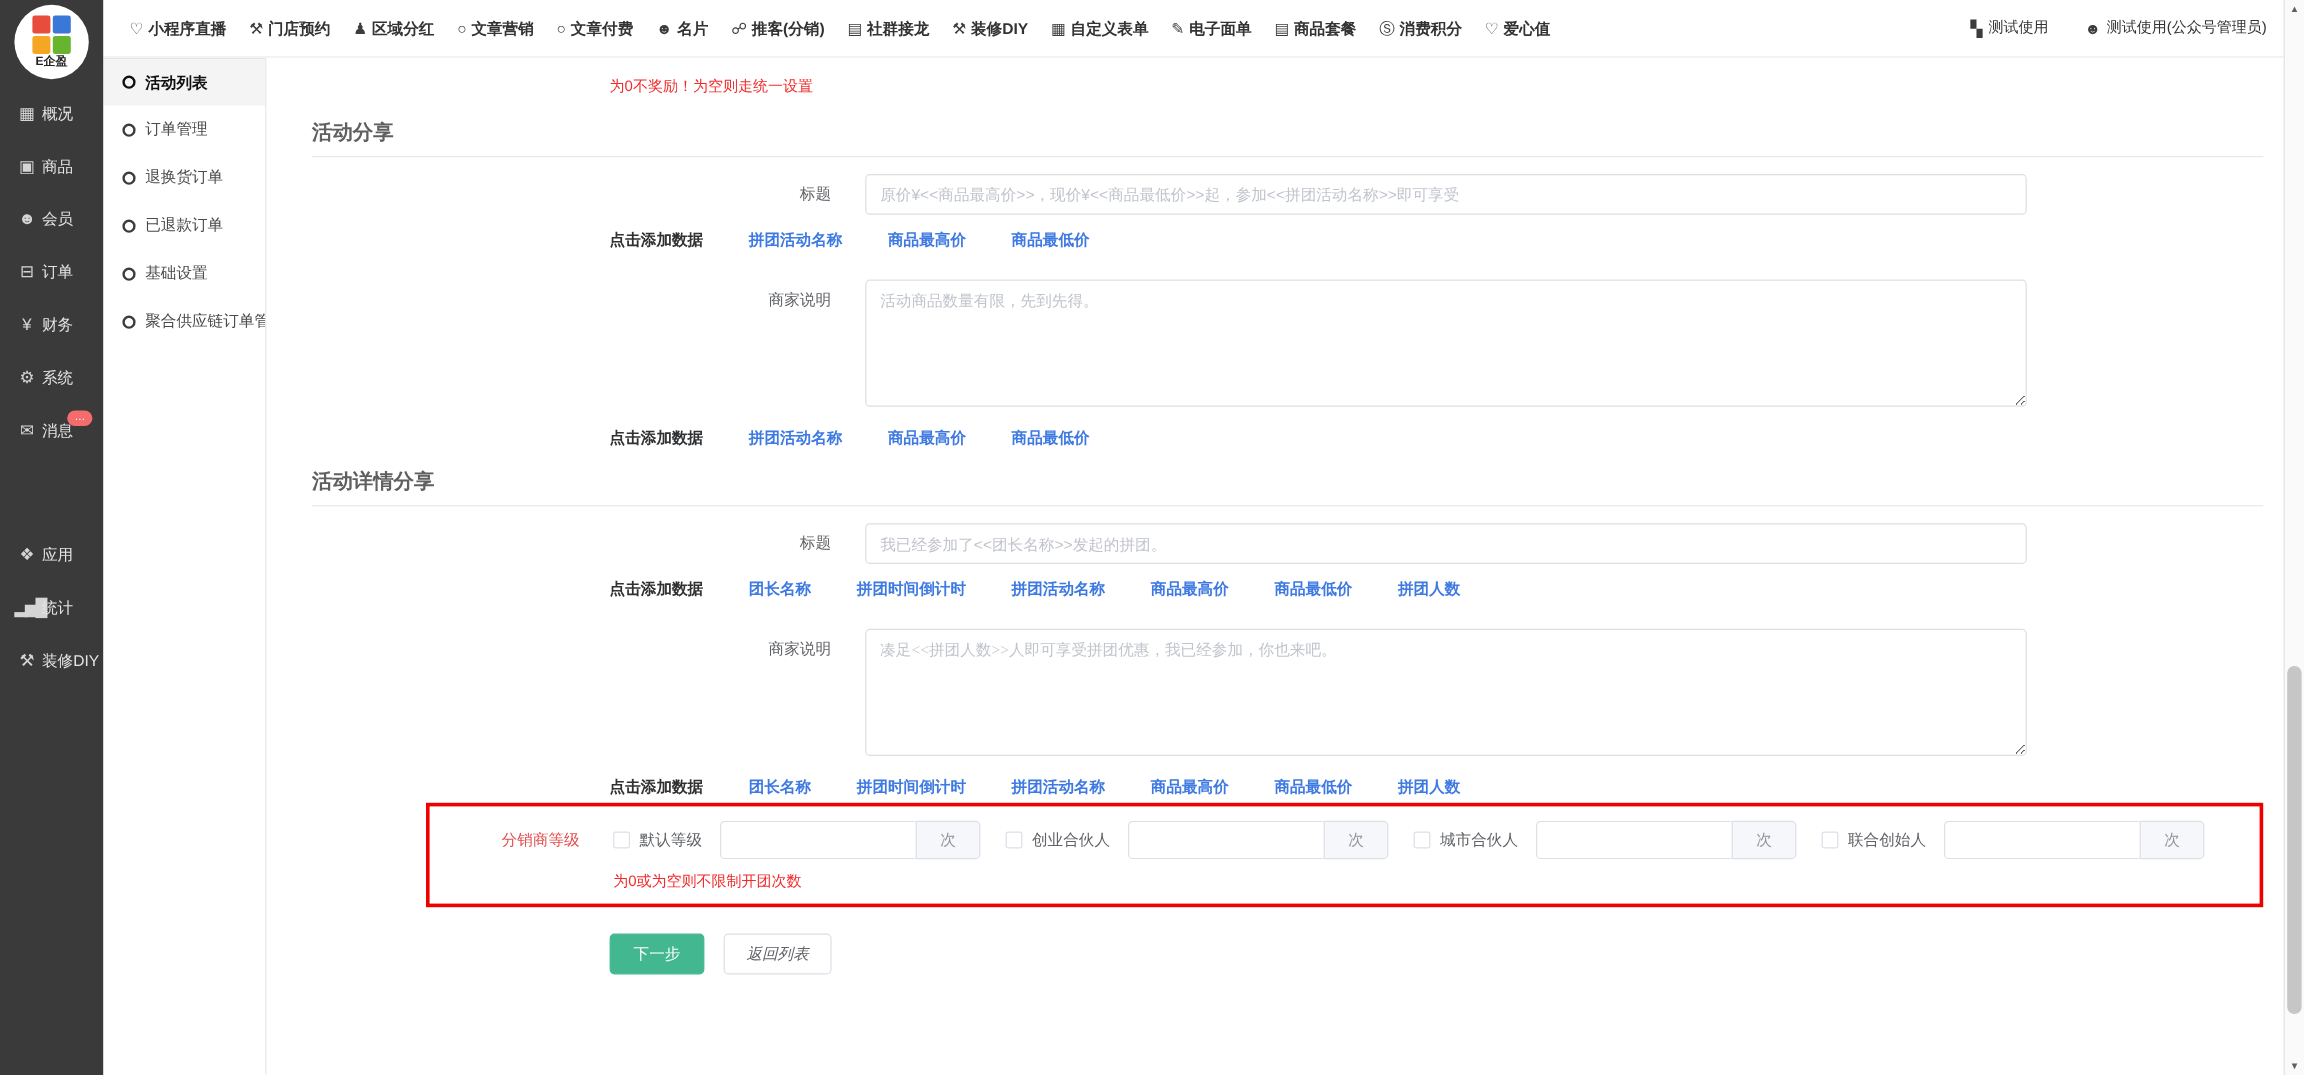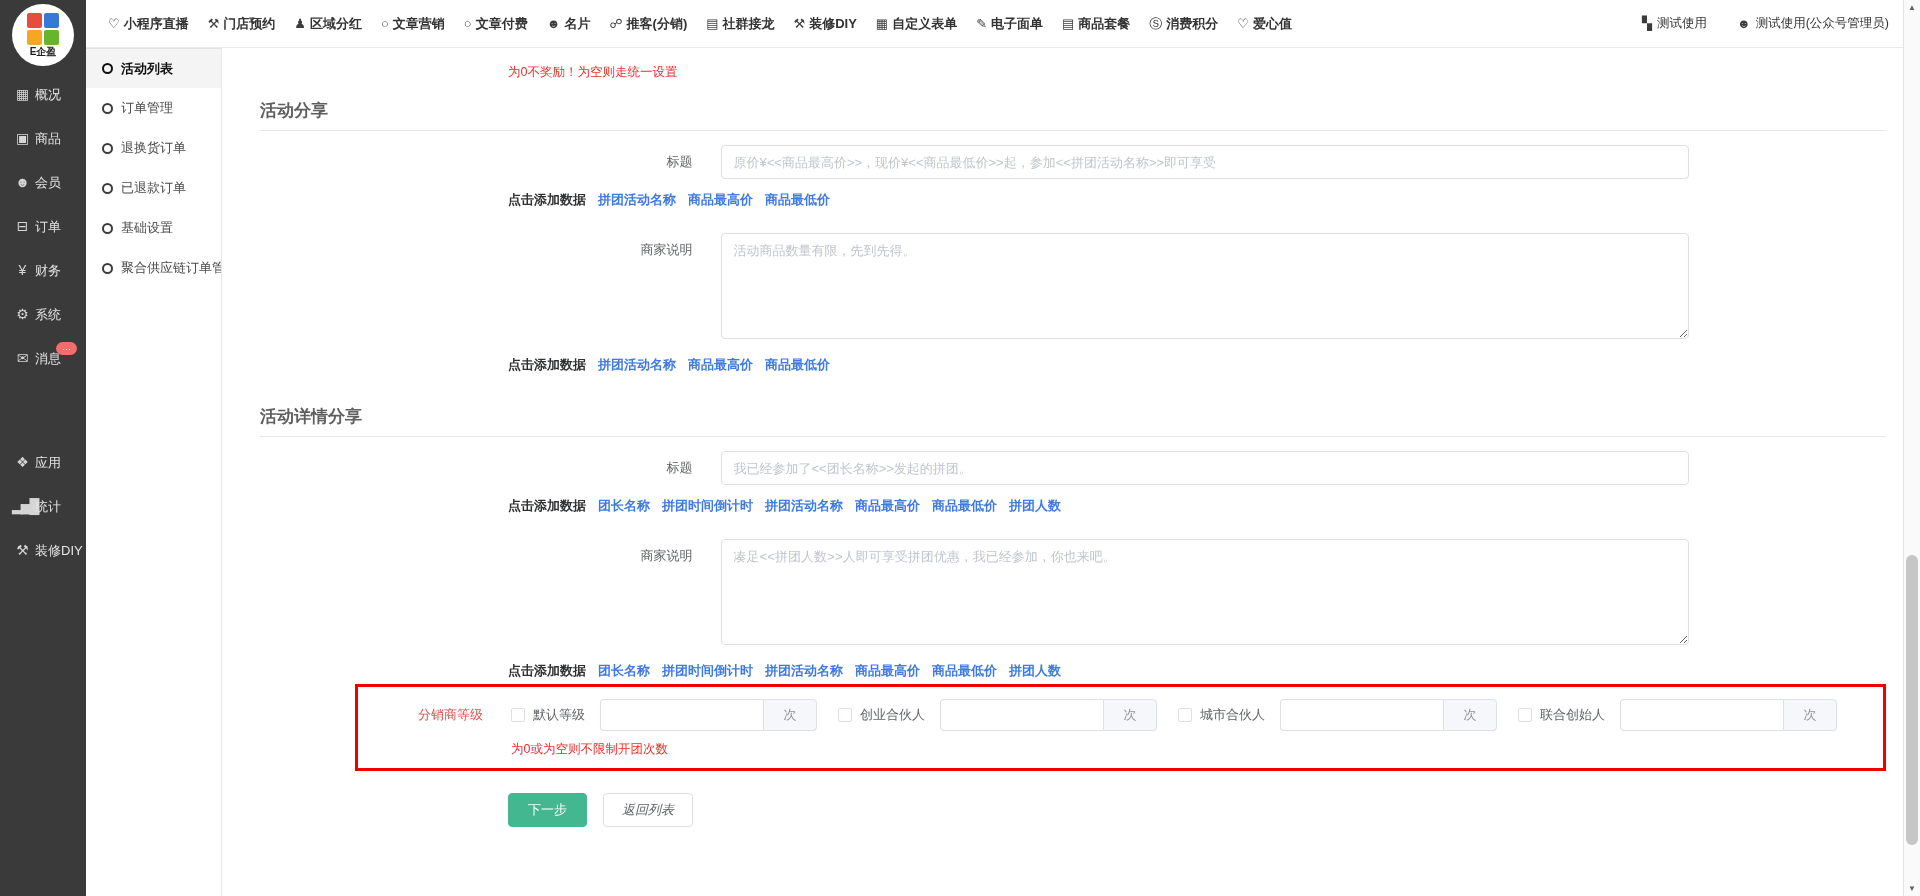--- a/index.html
+++ b/index.html
@@ -42,31 +42,31 @@
   .sub-menu{list-style:none;}
   .sub-item{height:40px;line-height:40px;padding-left:16px;color:#4a4a4a;cursor:pointer;white-space:nowrap;overflow:hidden;display:flex;align-items:center;}
   .sub-item .circ{flex:0 0 11px;width:11px;height:11px;border:2px solid #3c3c3c;border-radius:50%;margin-right:8px;}
   .sub-item.active{background:#f4f4f4;font-weight:700;color:#111;border-top:1px solid #e2e2e2;}
   .sub-item.active .circ{border-color:#111;}
 
   
   .content{position:absolute;left:222px;top:48px;right:17px;bottom:0;background:#fff;overflow:hidden;padding:0 0 0 38px;}
   .top-note{margin:16px 0 0 248px;color:var(--danger_red);font-size:12.5px;}
   .sec-head{margin-top:18px;padding-bottom:8px;border-bottom:1px solid #e8e8e8;font-size:17px;color:#5f5f5f;margin-right:17px;}
-  .sec-head.mt{margin-top:31px;}
+  .sec-head.mt{margin-top:16px;}
   .frow{display:flex;margin-top:14px;justify-content:center;}
   .frow.mt{margin-top:24px;}
   .flabel{width:246px;padding-right:28px;text-align:right;color:#606266;line-height:34px;flex:0 0 246px;}
   .fctrl{width:968px;}
   .tinput{width:968px;height:34px;border:1px solid #dcdfe6;border-radius:4px;padding:0 12px;font-size:13px;color:#606266;
     font-family:"Liberation Sans","DejaVu Sans",sans-serif;outline:none;}
   .tarea{width:968px;height:106px;border:1px solid #dcdfe6;border-radius:4px;padding:8px 12px;font-size:13px;color:#606266;
-    font-family:Liberation Mono, monospace;outline:none;resize:both;}
+    font-family:Liberation Serif, serif;outline:none;resize:both;}
   input::placeholder,textarea::placeholder{color:#c0c4cc;}
-  .add-row{display:flex;gap:12px;margin:12px 0 0 248px;align-items:center;}
+  .add-row{display:flex;gap:38px;margin:12px 0 0 248px;align-items:center;}
   .add-row.post{margin-top:14px;}
   .add-prefix{font-weight:700;color:#303133;}
   .dlink{color:var(--accent_blue);font-weight:700;text-decoration:none;cursor:pointer;}
 
   
   .redbox{margin:4px 17px 0 95px;width:1531px;border:3px solid var(--highlight_border);padding:12px 0 6px;}
   .dist-row{display:flex;align-items:center;}
   .dist-label{width:153px;padding-right:28px;text-align:right;color:#e25050;line-height:32px;flex:0 0 153px;}
   .dist-groups{display:flex;gap:21px;align-items:center;}
   .dgroup{display:flex;align-items:center;}

